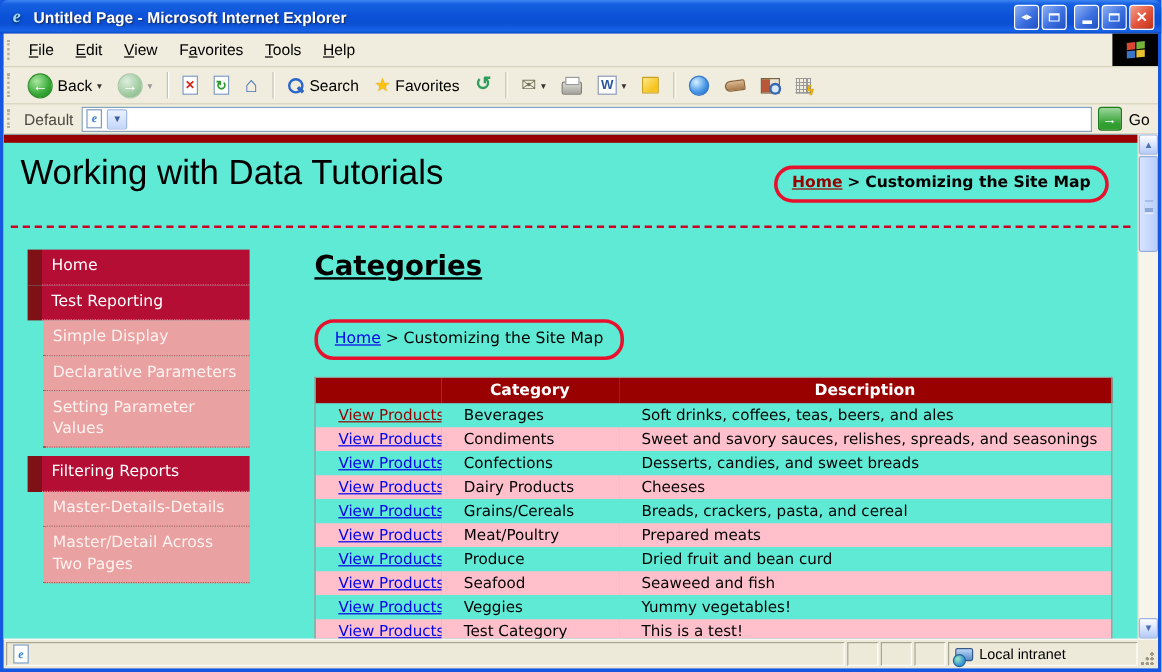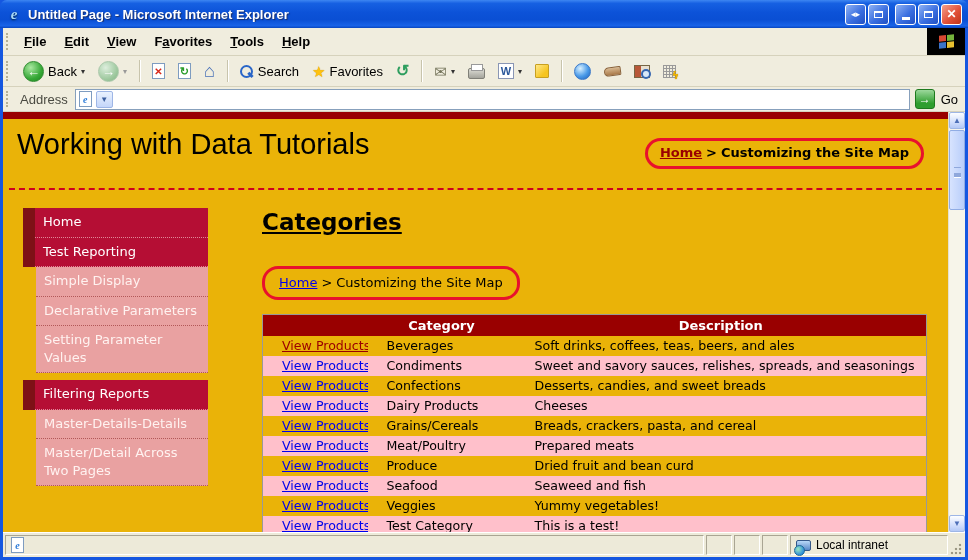--- a/index.html
+++ b/index.html
@@ -20,21 +20,21 @@
   .wbtn.close{ background:linear-gradient(135deg,#F4A08C,#E2523A 55%,#C03318); font-size:12px; font-weight:bold;}
   .wbtn .mini-rect{ width:9px; height:7px; border:1px solid #fff; border-top:2px solid #fff;}
   .wbtn .min-bar{ width:8px; height:3px; background:#fff; margin-top:9px;}
   .wbtn.gap{ margin-right:4px;}
 
   
   .chrome{ margin:0 3px; background:#F0EDDE; }
   .bar{ display:flex; align-items:center; border-bottom:1px solid #D6D2BC; }
   .grip{ width:3px; height:65%; border-left:2px dotted #B4B096; margin:0 6px 0 3px;}
   .menubar{ height:28px; position:relative; }
-  .menu-item{ padding:2px 9px; font-size:13px; color:#000;font-weight:bold; }
+  .menu-item{ padding:2px 9px; font-size:13px; color:#000; }
   .menu-item u{ text-decoration:underline; }
   .throbber{ position:absolute; right:0; top:0; width:38px; height:27px; background:#000; display:flex; align-items:center; justify-content:center;}
   .flag{ display:grid; grid-template-columns:7px 7px; grid-template-rows:6px 6px; gap:1px; transform:skewY(-6deg);}
   .flag i:nth-child(1){background:#D84832;} .flag i:nth-child(2){background:#74B43C;}
   .flag i:nth-child(3){background:#3C74C8;} .flag i:nth-child(4){background:#E8C030;}
 
   .toolbar{ height:31px; gap:3px; }
   .tbtn{ display:flex; align-items:center; gap:4px; padding:2px 5px; font-size:13px; color:#000; border-radius:3px;}
   .circ{ width:21px; height:21px; border-radius:50%; display:flex; align-items:center; justify-content:center;
     background:radial-gradient(circle at 35% 30%,#A9E8A0,#37A837 60%,#1B871B); border:1px solid #2E8A2E; color:#fff; font-weight:bold; font-size:13px;}
@@ -71,21 +71,21 @@
   .addr-input{ flex:1; height:21px; background:#fff; border:1px solid #87A0BC; display:flex; align-items:center; gap:4px; padding:1px 1px 1px 3px;}
   .addr-url{ flex:1; font-size:12.5px; color:#000; white-space:nowrap; overflow:hidden;}
   .dd-btn{ width:17px; height:17px; background:linear-gradient(180deg,#EAF2FE,#C4D6FA); border:1px solid #9EB6E6; border-radius:2px;
     color:#3C5E9E; font-size:8px; display:flex; align-items:center; justify-content:center;}
   .go-btn{ width:20px; height:20px; border-radius:3px; background:linear-gradient(180deg,#9CD89C,#2F9E2F 75%); border:1px solid #1E7A1E;
     color:#fff; font-weight:bold; font-size:12px; display:flex; align-items:center; justify-content:center;}
   .go-label{ font-size:13px; color:#000; margin:0 3px 0 1px;}
 
   
   .content{ margin:0 3px; height:420px; background:#fff; display:flex; }
-  .page{ width:945px; overflow:hidden; position:relative; background:#eab308;}
+  .page{ width:945px; overflow:hidden; position:relative; background:#5eead4;}
   .page-topbar{ height:7px; background:#990000; }
   .page-header{ position:relative; height:54px;}
   .page-header h1{ font:400 29px "Liberation Sans",sans-serif; color:#000; margin:9px 0 0 14px;}
   .annot{ border:3px solid #E8112D; border-radius:16px; }
   .bc-top{ position:absolute; top:10px; right:24px; padding:4px 12px 6px; font:bold 13px "DejaVu Sans",sans-serif; color:#000; white-space:nowrap;}
   .bc-top a{ color:#990000; text-decoration:underline; }
   .bc-sep{ margin:0 4px; }
   .dashed-sep{ border-top:2px dashed #CC0022; margin:6px 6px 0 6px; }
 
   .page-body{ display:flex; padding-top:18px; }
@@ -242,21 +242,21 @@
         </span>
       <span class="tbtn">
           <span class="blocks">
             <span>ϟ</span>
           </span>
         </span>
     </div>
 
     <div class="bar addressbar">
       <span class="grip"></span>
-      <span class="addr-label">Address</span>
+      <span class="addr-label">Default</span>
       <span class="addr-input">
         <span class="doc-ic">e</span>
         <span class="dd-btn">▼</span>
       </span>
       <span class="go-btn">→</span>
       <span class="go-label">Go</span>
     </div>
   </div>
 
   <div class="content">

